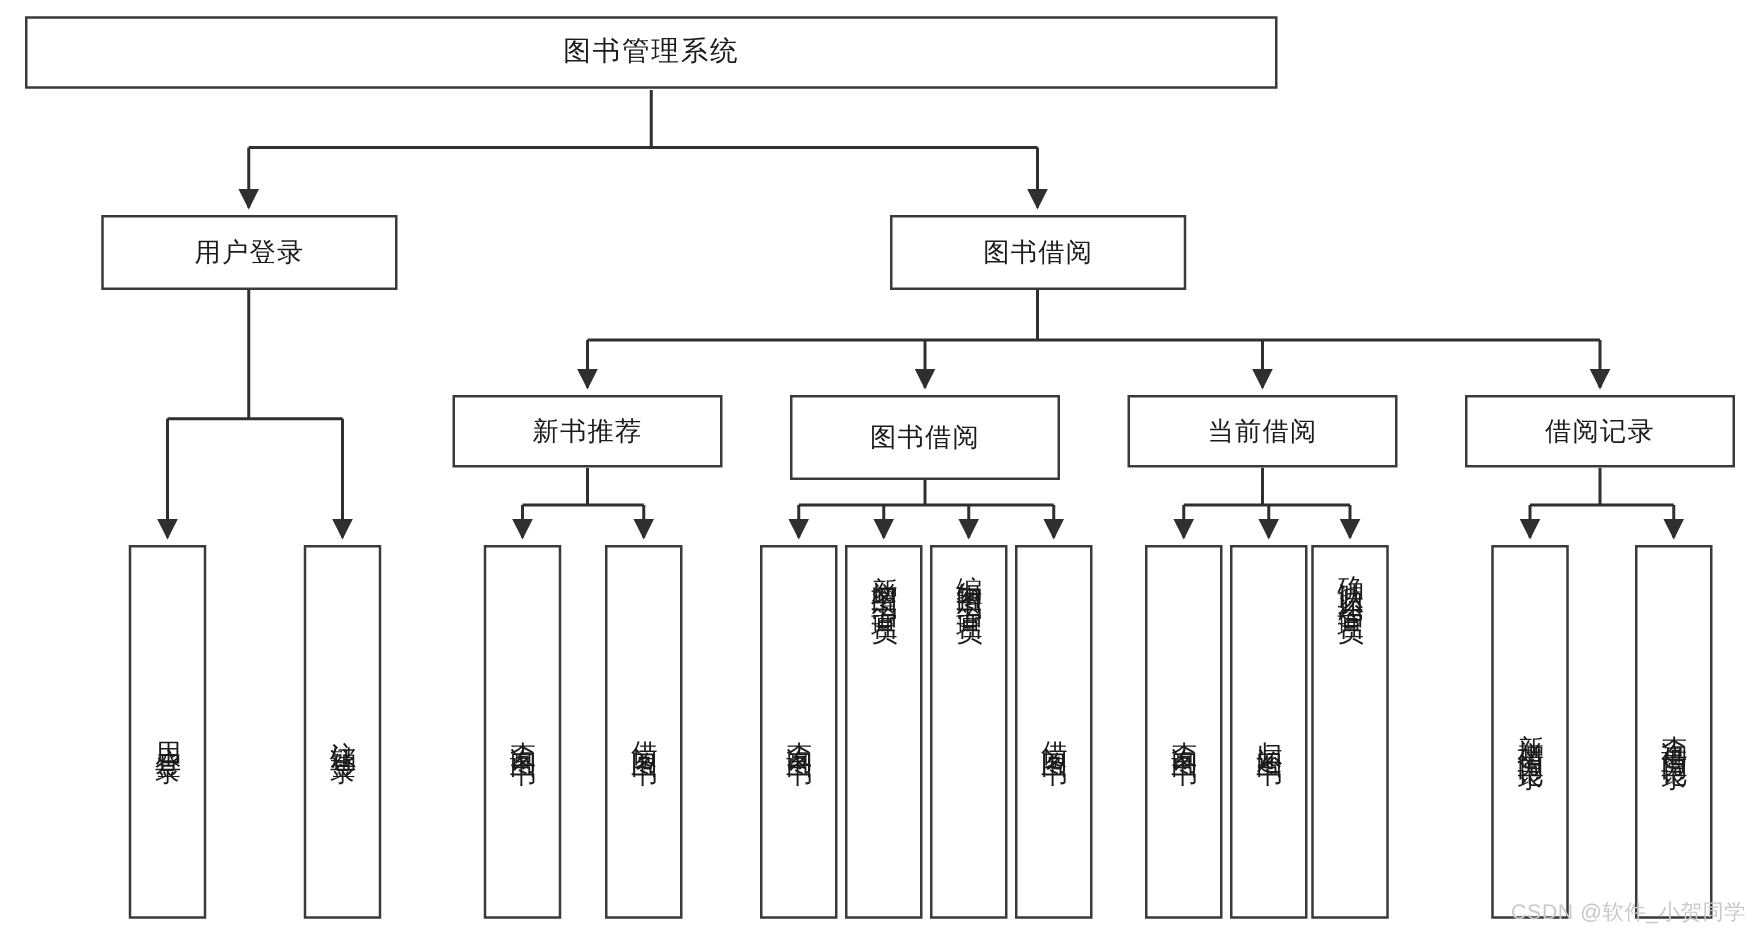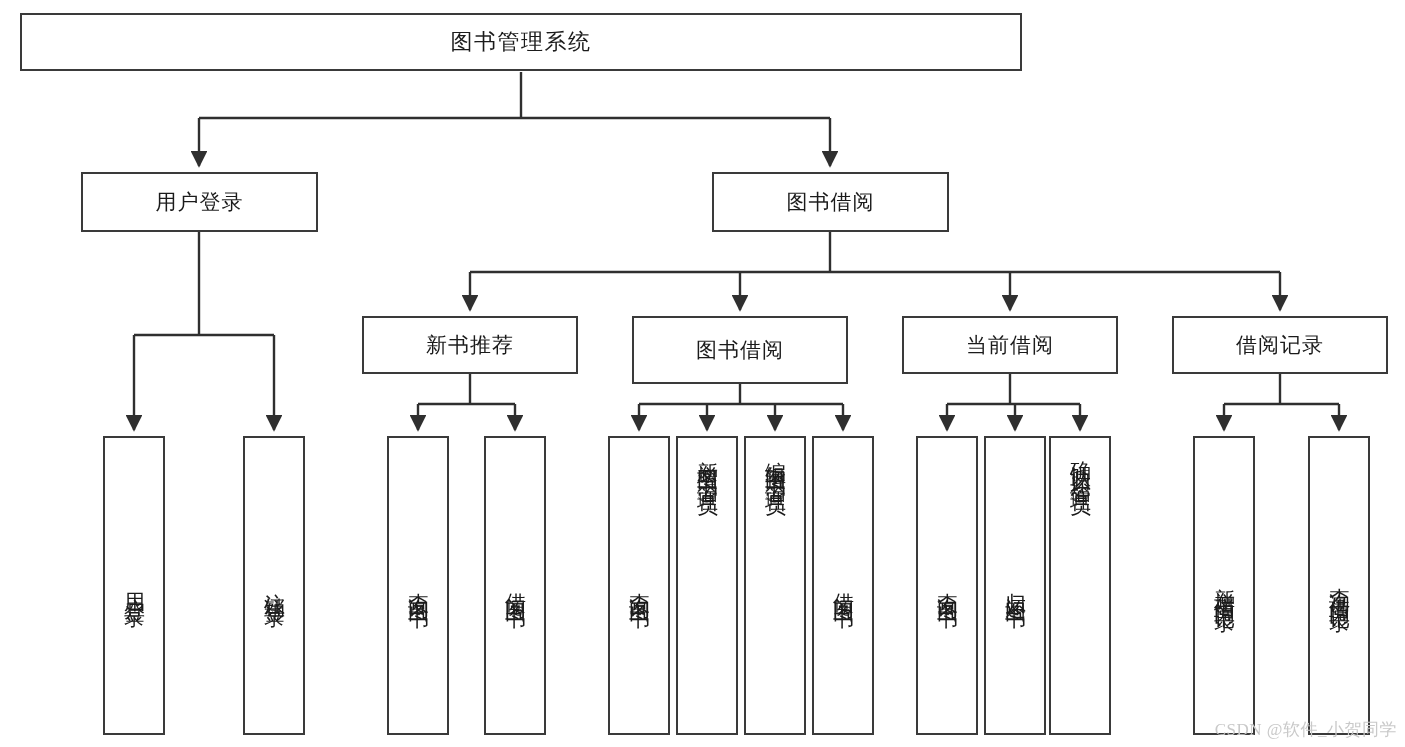--- a/index.html
+++ b/index.html
@@ -73,21 +73,21 @@
   
   #watermark {
     position: absolute;
     right: 8px;
     bottom: 6px;
     font-size: 17px;
     color: #c9c9c9;
     letter-spacing: 0.5px;
     z-index: 5;
     white-space: nowrap;
-    font-family: Liberation Serif, serif;
+    font-family: Liberation Sans, sans-serif;
   }
 </style>
 </head>
 <body>
 
 <div id="canvas">
 
   <svg id="edges" viewBox="0 0 1405 747" xmlns="http://www.w3.org/2000/svg">
     <defs>
       <marker id="arrow" viewBox="0 0 10 10" refX="9" refY="5" markerWidth="7" markerHeight="7" orient="auto-start-reverse">

